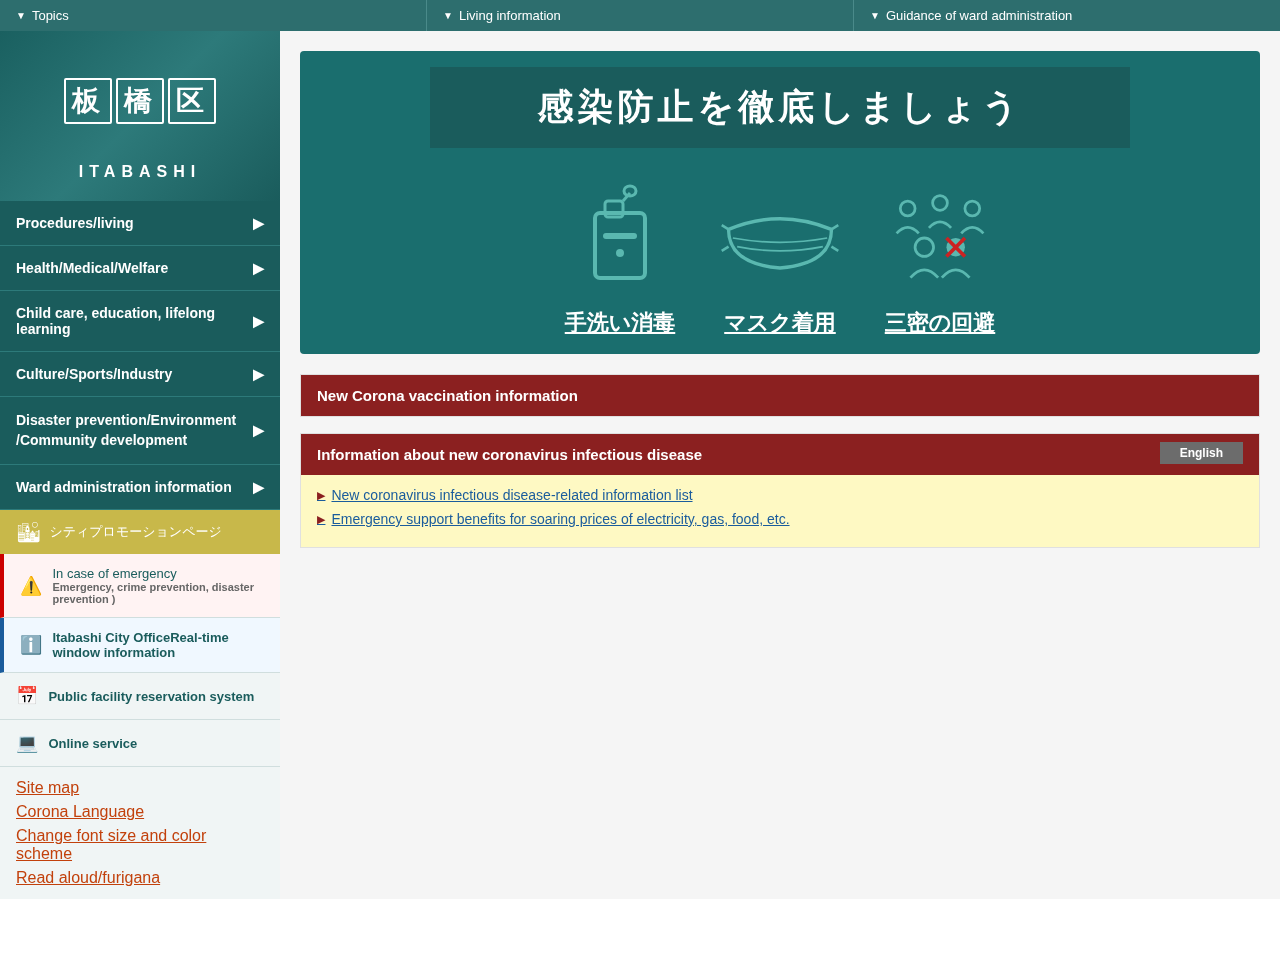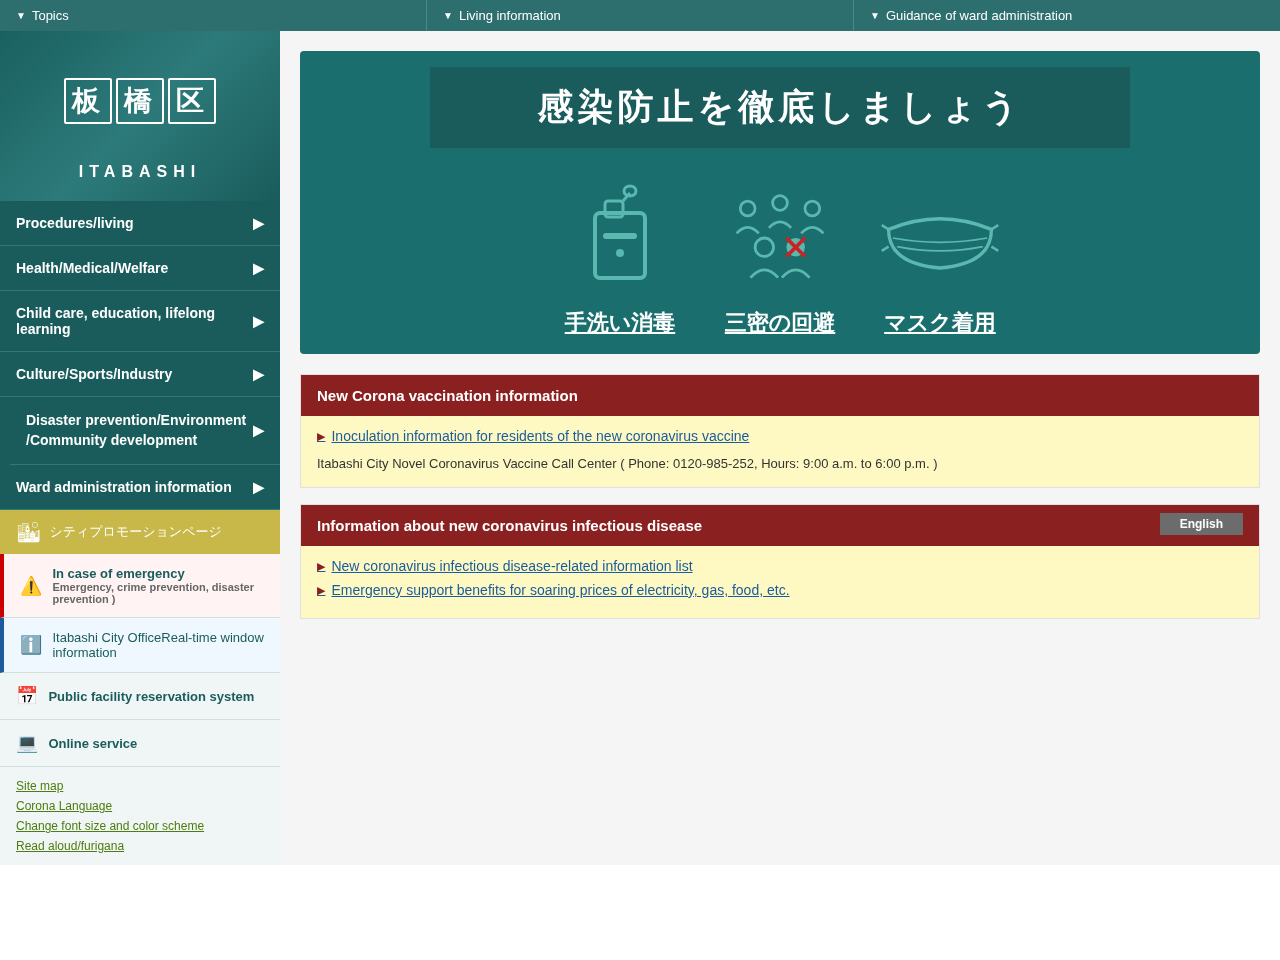--- a/index.html
+++ b/index.html
@@ -132,22 +132,22 @@
     
     .sidebar-footer {
       padding: 12px 16px;
       background: #f0f5f5;
       flex: 1;
       display: flex;
       flex-direction: column;
       gap: 6px;
     }
     .sidebar-footer a {
-      color: #4d7c0f;
-      font-size: 12px;
+      color: #c2410c;
+      font-size: 16px;
       text-decoration: underline;
       cursor: pointer;
     }
 
     
     .content-area {
       flex: 1;
       background: #f5f5f5;
       display: flex;
       flex-direction: column;
@@ -303,46 +303,46 @@
         <span class="arrow-right">▶</span>
       </div>
       <div class="nav-item">
         <span>Child care, education, lifelong learning</span>
         <span class="arrow-right">▶</span>
       </div>
       <div class="nav-item">
         <span>Culture/Sports/Industry</span>
         <span class="arrow-right">▶</span>
       </div>
-      <div class="nav-item" style="line-height:1.4;margin-left:10px;">
+      <div class="nav-item" style="line-height:1.4;">
         <span>Disaster prevention/Environment /Community development</span>
         <span class="arrow-right">▶</span>
       </div>
       <div class="nav-item">
         <span>Ward administration information</span>
         <span class="arrow-right">▶</span>
       </div>
     </nav>
 
     <div class="city-promo">
       <span class="city-promo-icon">🏙</span>
       <span>シティプロモーションページ</span>
     </div>
 
     <div class="sidebar-link emergency-alert">
       <span class="sidebar-link-icon">⚠️</span>
       <div>
-        <div style="font-weight:bold; font-size:13px;">In case of emergency</div>
+        <div style="font-weight:normal; font-size:13px;">In case of emergency</div>
         <div style="font-size:11px; color:#666;">Emergency, crime prevention, disaster prevention )</div>
       </div>
     </div>
 
     <div class="sidebar-link info-alert">
       <span class="sidebar-link-icon">ℹ️</span>
-      <div style="font-weight:normal; font-size:13px;">Itabashi City OfficeReal-time window information</div>
+      <div style="font-weight:bold; font-size:13px;">Itabashi City OfficeReal-time window information</div>
     </div>
 
     <div class="sidebar-link">
       <span class="sidebar-link-icon">📅</span>
       <span>Public facility reservation system</span>
     </div>
     <div class="sidebar-link">
       <span class="sidebar-link-icon">💻</span>
       <span>Online service</span>
     </div>
@@ -366,71 +366,65 @@
             <svg width="90" height="110" viewBox="0 0 90 110">
               <rect x="20" y="30" width="50" height="65" rx="5" fill="none" stroke="#5ab8b0" stroke-width="4"></rect>
               <rect x="30" y="18" width="18" height="16" rx="3" fill="none" stroke="#5ab8b0" stroke-width="3"></rect>
               <line x1="48" y1="18" x2="55" y2="10" stroke="#5ab8b0" stroke-width="3"></line>
               <ellipse cx="55" cy="8" rx="6" ry="5" fill="none" stroke="#5ab8b0" stroke-width="3"></ellipse>
               <rect x="28" y="50" width="34" height="6" rx="3" fill="#5ab8b0"></rect>
               <circle cx="45" cy="70" r="4" fill="#5ab8b0"></circle>
             </svg>
           </div>
           <span class="icon-label">手洗い消毒</span>
-        </div>
-
-        <div class="hero-icon-item">
-          <div class="icon-img">
-            <svg width="130" height="120" viewBox="0 0 130 120">
-
-              <circle cx="30" cy="28" r="8" fill="none" stroke="#5ab8b0" stroke-width="3"></circle>
-              <path d="M18,55 Q30,42 42,55" fill="none" stroke="#5ab8b0" stroke-width="3"></path>
-              <circle cx="65" cy="22" r="8" fill="none" stroke="#5ab8b0" stroke-width="3"></circle>
-              <path d="M53,49 Q65,36 77,49" fill="none" stroke="#5ab8b0" stroke-width="3"></path>
-              <circle cx="100" cy="28" r="8" fill="none" stroke="#5ab8b0" stroke-width="3"></circle>
-              <path d="M88,55 Q100,42 112,55" fill="none" stroke="#5ab8b0" stroke-width="3"></path>
-
-              <circle cx="48" cy="70" r="10" fill="none" stroke="#5ab8b0" stroke-width="3"></circle>
-              <path d="M33,103 Q48,86 63,103" fill="none" stroke="#5ab8b0" stroke-width="3"></path>
-              <circle cx="82" cy="70" r="10" fill="#5ab8b0"></circle>
-              <path d="M67,103 Q82,86 97,103" fill="none" stroke="#5ab8b0" stroke-width="3"></path>
-
-              <line x1="72" y1="60" x2="92" y2="80" stroke="#cc2222" stroke-width="4"></line>
-              <line x1="92" y1="60" x2="72" y2="80" stroke="#cc2222" stroke-width="4"></line>
-            </svg>
-          </div>
-          <span class="icon-label">三密の回避</span>
         </div>
 
         <div class="hero-icon-item">
           <div class="icon-img">
             <svg width="140" height="90" viewBox="0 0 140 90">
               <path d="M10,35 Q70,10 130,35 Q130,75 70,80 Q10,75 10,35 Z" fill="none" stroke="#5ab8b0" stroke-width="4"></path>
               <line x1="10" y1="35" x2="2" y2="30" stroke="#5ab8b0" stroke-width="3"></line>
               <line x1="10" y1="55" x2="2" y2="60" stroke="#5ab8b0" stroke-width="3"></line>
               <line x1="130" y1="35" x2="138" y2="30" stroke="#5ab8b0" stroke-width="3"></line>
               <line x1="130" y1="55" x2="138" y2="60" stroke="#5ab8b0" stroke-width="3"></line>
               <path d="M20,55 Q70,65 120,55" fill="none" stroke="#5ab8b0" stroke-width="2"></path>
               <path d="M15,45 Q70,55 125,45" fill="none" stroke="#5ab8b0" stroke-width="2"></path>
             </svg>
           </div>
           <span class="icon-label">マスク着用</span>
         </div>
 
+        <div class="hero-icon-item">
+          <div class="icon-img">
+            <svg width="130" height="120" viewBox="0 0 130 120">
+
+              <circle cx="30" cy="28" r="8" fill="none" stroke="#5ab8b0" stroke-width="3"></circle>
+              <path d="M18,55 Q30,42 42,55" fill="none" stroke="#5ab8b0" stroke-width="3"></path>
+              <circle cx="65" cy="22" r="8" fill="none" stroke="#5ab8b0" stroke-width="3"></circle>
+              <path d="M53,49 Q65,36 77,49" fill="none" stroke="#5ab8b0" stroke-width="3"></path>
+              <circle cx="100" cy="28" r="8" fill="none" stroke="#5ab8b0" stroke-width="3"></circle>
+              <path d="M88,55 Q100,42 112,55" fill="none" stroke="#5ab8b0" stroke-width="3"></path>
+
+              <circle cx="48" cy="70" r="10" fill="none" stroke="#5ab8b0" stroke-width="3"></circle>
+              <path d="M33,103 Q48,86 63,103" fill="none" stroke="#5ab8b0" stroke-width="3"></path>
+              <circle cx="82" cy="70" r="10" fill="#5ab8b0"></circle>
+              <path d="M67,103 Q82,86 97,103" fill="none" stroke="#5ab8b0" stroke-width="3"></path>
+
+              <line x1="72" y1="60" x2="92" y2="80" stroke="#cc2222" stroke-width="4"></line>
+              <line x1="92" y1="60" x2="72" y2="80" stroke="#cc2222" stroke-width="4"></line>
+            </svg>
+          </div>
+          <span class="icon-label">三密の回避</span>
+        </div>
+
       </div>
     </div>
 
     <div class="info-section">
       <div class="info-section-header">New Corona vaccination information</div>
-      <div class="info-section-body">
-        <div class="info-link">
-          <span>Inoculation information for residents of the new coronavirus vaccine</span>
-        </div>
-        <div class="info-text">Itabashi City Novel Coronavirus Vaccine Call Center ( Phone: 0120-985-252, Hours: 9:00 a.m. to 6:00 p.m. )</div>
-      </div>
     </div>
 
     <div class="info-section">
       <div class="info-section-header">
         <span>Information about new coronavirus infectious disease</span>
         <span class="english-btn">English</span>
       </div>
       <div class="info-section-body">
         <div class="info-link">
           <span>New coronavirus infectious disease-related information list</span>

